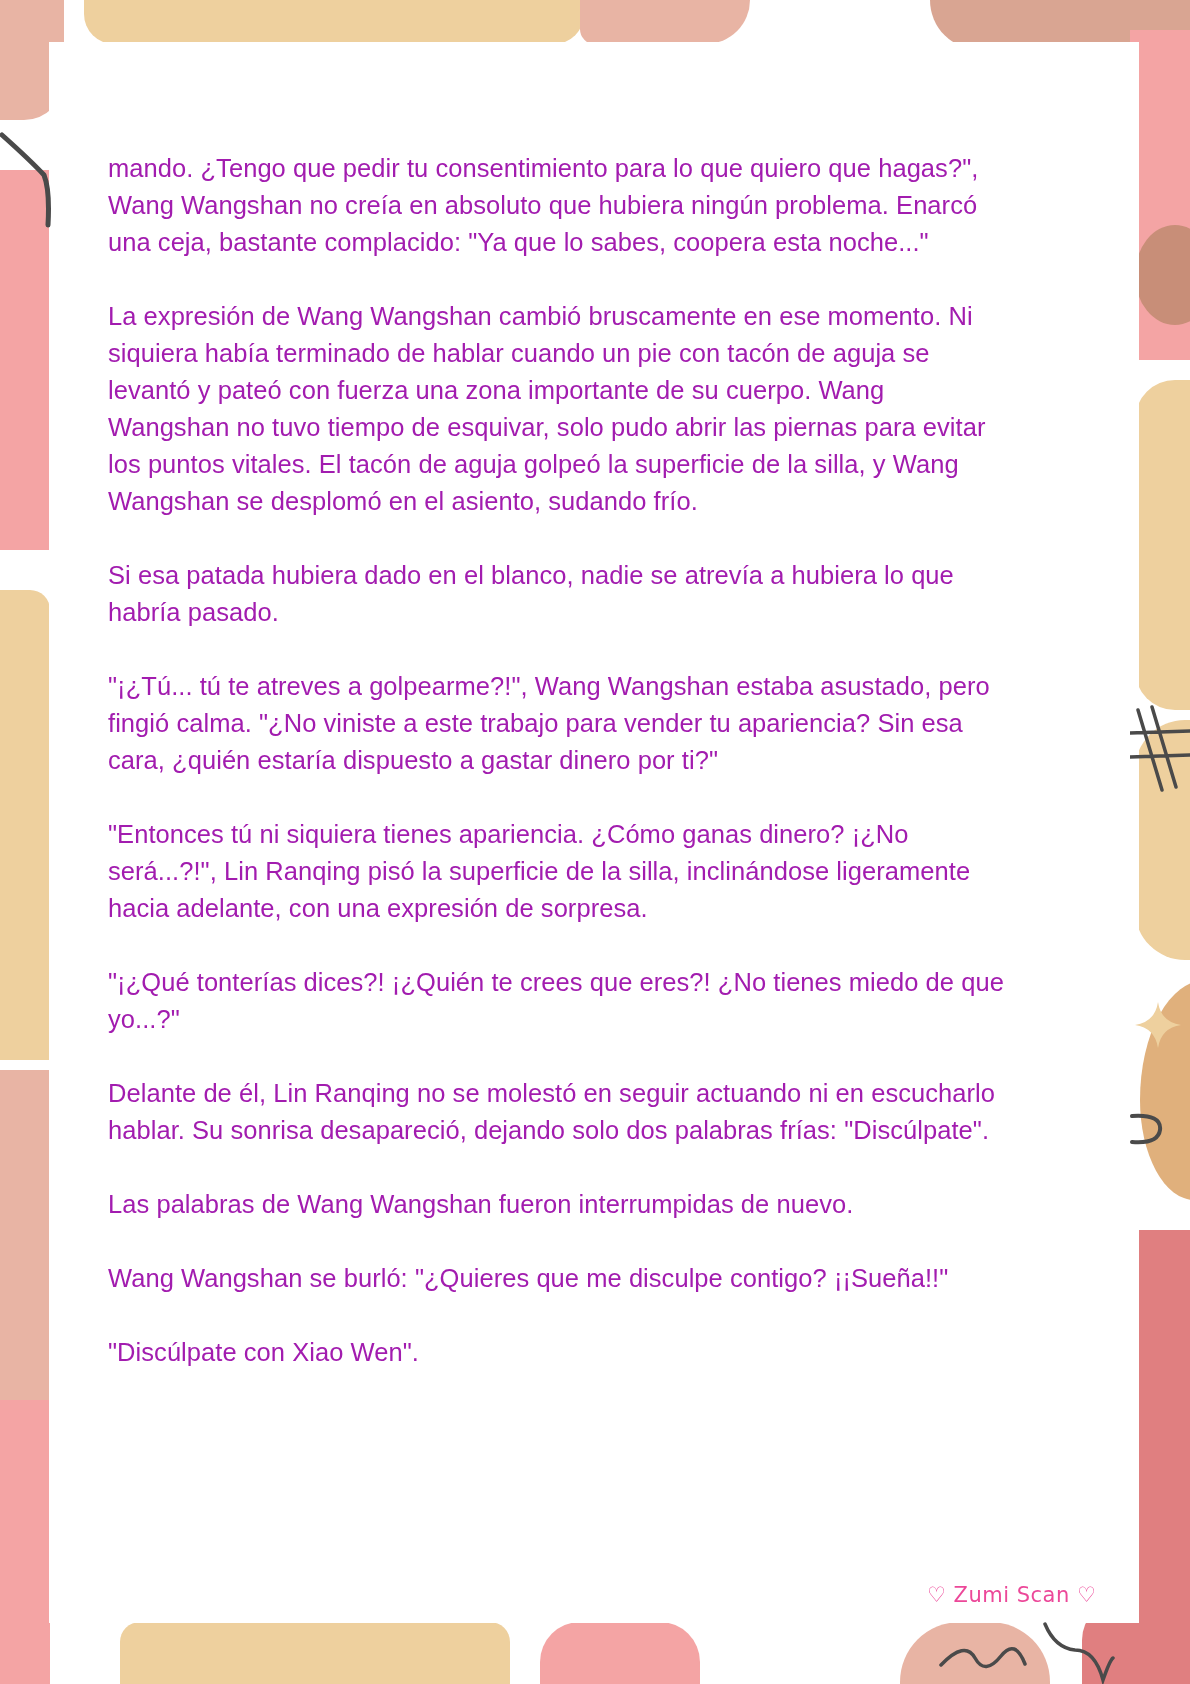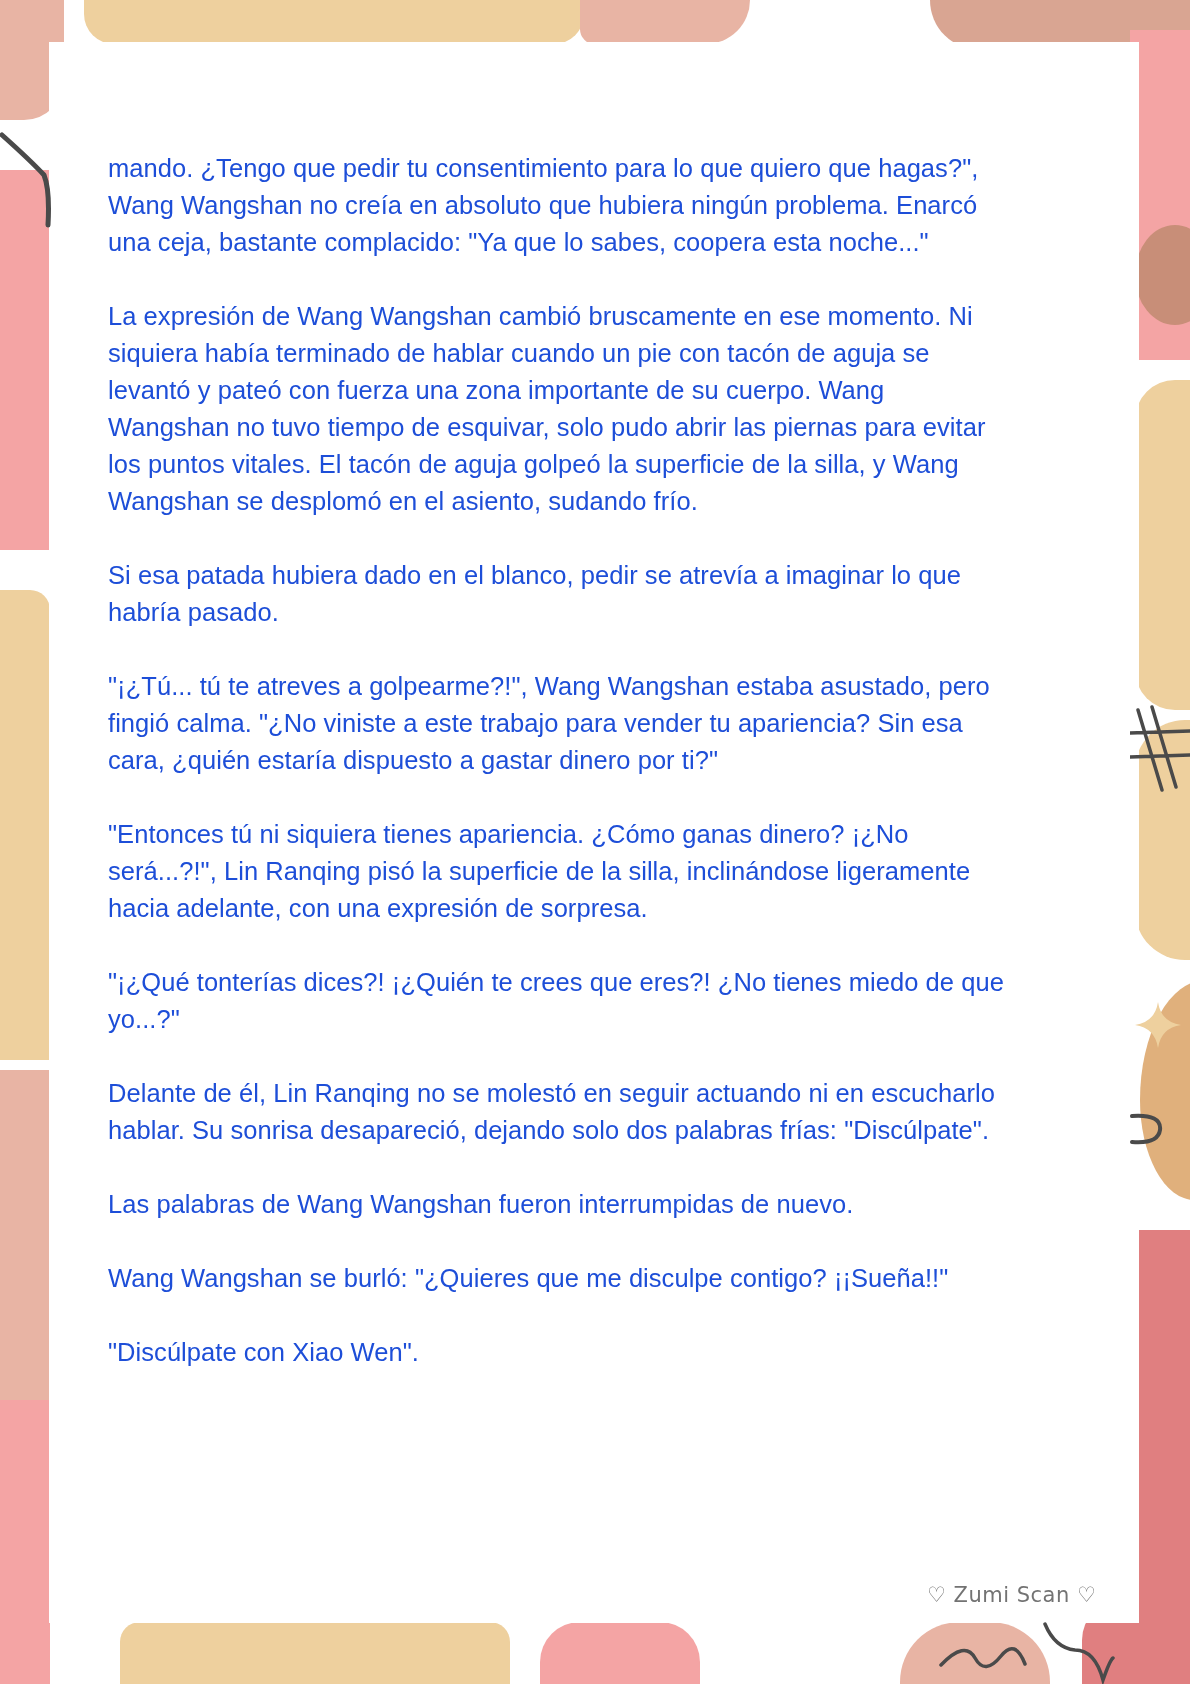--- a/index.html
+++ b/index.html
@@ -8,25 +8,25 @@
       background: #ffffff;
       font-family: "Liberation Sans", "DejaVu Sans", sans-serif;
     }
     .deco { position: absolute; }
     .page {
       position: absolute; left: 49px; top: 42px; width: 1090px; height: 1581px;
       background: #ffffff; z-index: 2;
     }
     .content {
       position: absolute; left: 59px; top: 108px; width: 1000px;
-      font-size: 25.5px; line-height: 37px; color: #1d4ed8; letter-spacing: 0.05px;
+      font-size: 25.5px; line-height: 37px; color: #a21caf; letter-spacing: 0.05px;
     }
     .content p { margin: 0 0 37px 0; white-space: pre-line; }
     .watermark {
-      position: absolute; left: 878px; top: 1541px; font-size: 21px; color: #737373;
+      position: absolute; left: 878px; top: 1541px; font-size: 21px; color: #ec4899;
       font-family: "DejaVu Sans", sans-serif; letter-spacing: 0.5px;
     }
   </style>
 </head>
 <body>
 
 <div class="deco" style="left:0;top:0;width:64px;height:120px;background:#e8b4a4;border-radius:0 0 40px 0;"></div>
 <div class="deco" style="left:84px;top:0;width:500px;height:44px;background:#eed09e;border-radius:0 0 30px 30px;"></div>
 <div class="deco" style="left:580px;top:0;width:170px;height:44px;background:#e8b4a4;border-radius:0 0 60px 20px;"></div>
 <div class="deco" style="left:930px;top:0;width:260px;height:50px;background:#d9a592;border-radius:0 0 0 60px;"></div>
@@ -49,21 +49,21 @@
   <div class="content">
     <p>mando. ¿Tengo que pedir tu consentimiento para lo que quiero que hagas?",
 Wang Wangshan no creía en absoluto que hubiera ningún problema. Enarcó
 una ceja, bastante complacido: "Ya que lo sabes, coopera esta noche..."</p>
     <p>La expresión de Wang Wangshan cambió bruscamente en ese momento. Ni
 siquiera había terminado de hablar cuando un pie con tacón de aguja se
 levantó y pateó con fuerza una zona importante de su cuerpo. Wang
 Wangshan no tuvo tiempo de esquivar, solo pudo abrir las piernas para evitar
 los puntos vitales. El tacón de aguja golpeó la superficie de la silla, y Wang
 Wangshan se desplomó en el asiento, sudando frío.</p>
-    <p>Si esa patada hubiera dado en el blanco, pedir se atrevía a imaginar lo que
+    <p>Si esa patada hubiera dado en el blanco, nadie se atrevía a hubiera lo que
 habría pasado.</p>
     <p>"¡¿Tú... tú te atreves a golpearme?!", Wang Wangshan estaba asustado, pero
 fingió calma. "¿No viniste a este trabajo para vender tu apariencia? Sin esa
 cara, ¿quién estaría dispuesto a gastar dinero por ti?"</p>
     <p>"Entonces tú ni siquiera tienes apariencia. ¿Cómo ganas dinero? ¡¿No
 será...?!", Lin Ranqing pisó la superficie de la silla, inclinándose ligeramente
 hacia adelante, con una expresión de sorpresa.</p>
     <p>"¡¿Qué tonterías dices?! ¡¿Quién te crees que eres?! ¿No tienes miedo de que
 yo...?"</p>
     <p>Delante de él, Lin Ranqing no se molestó en seguir actuando ni en escucharlo

